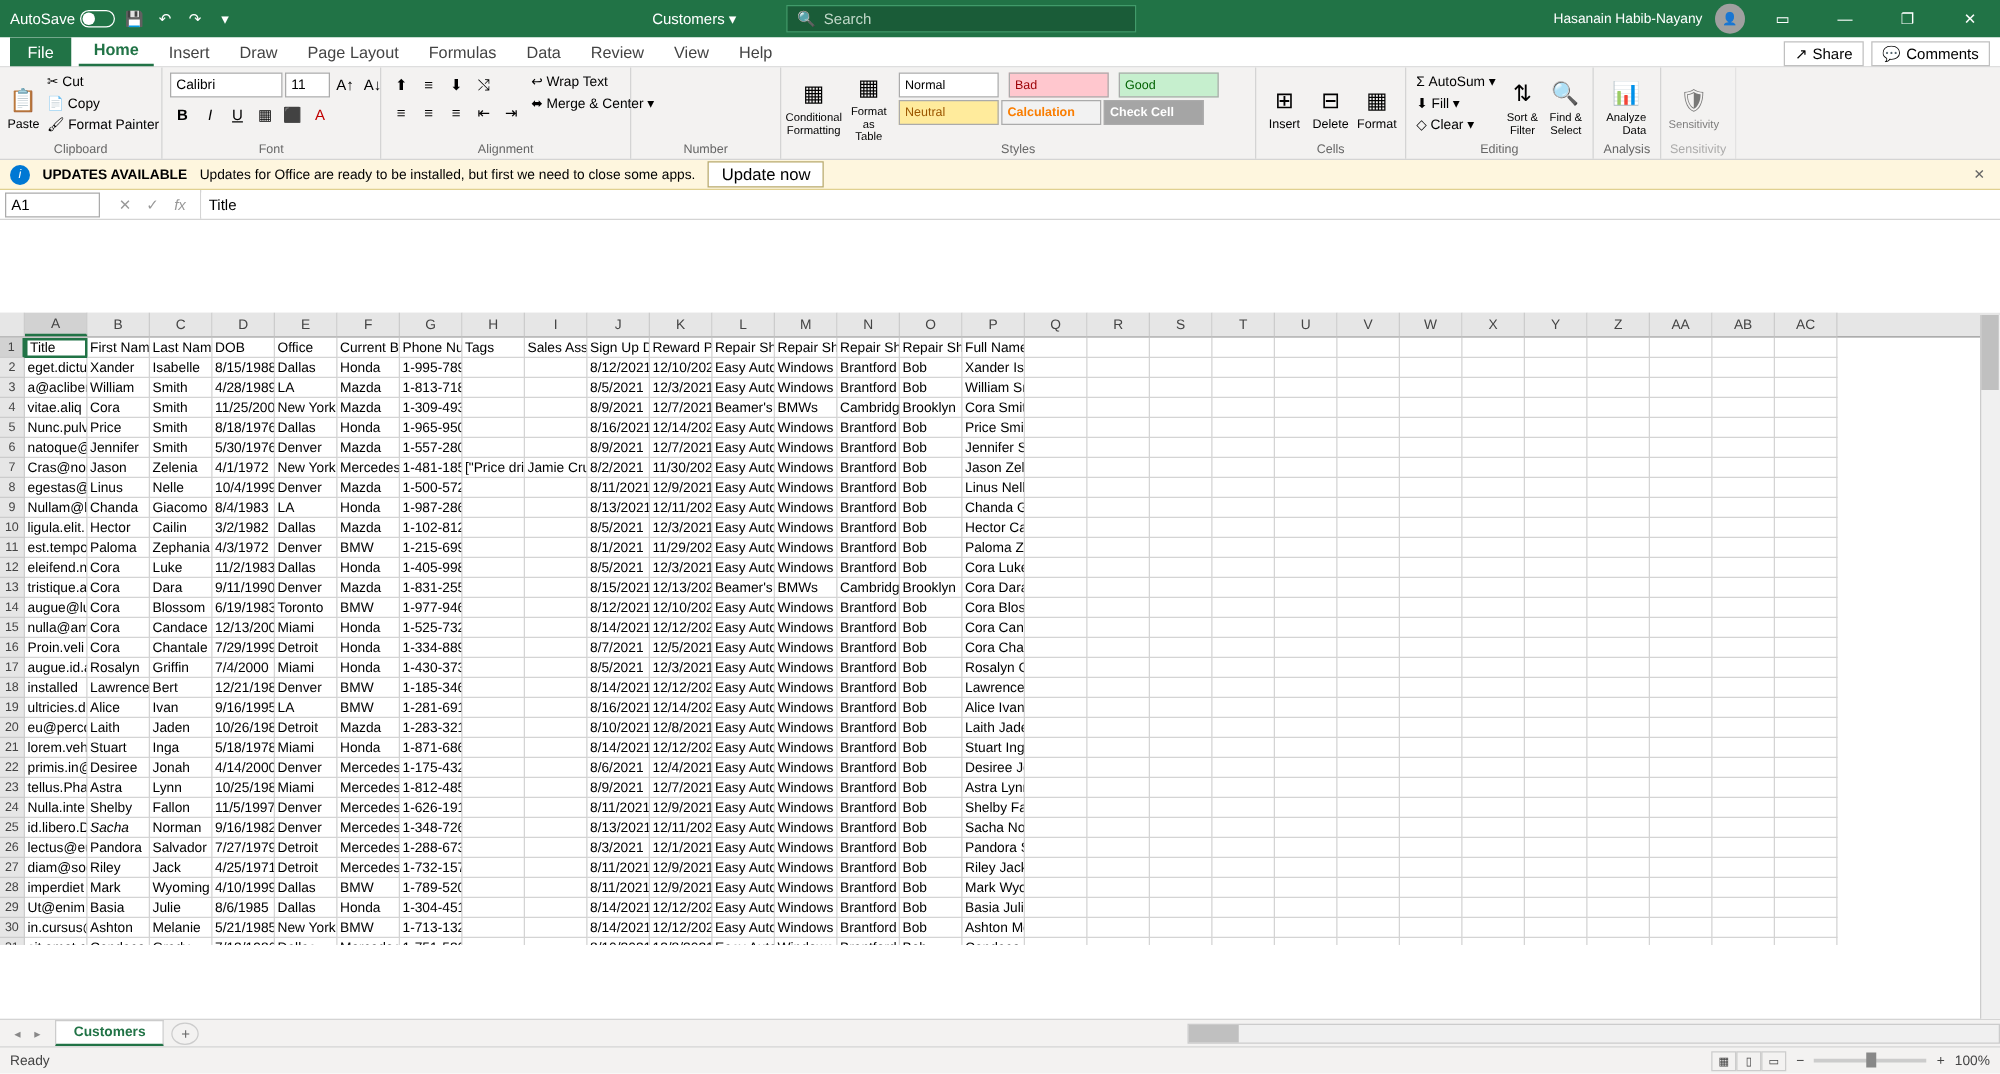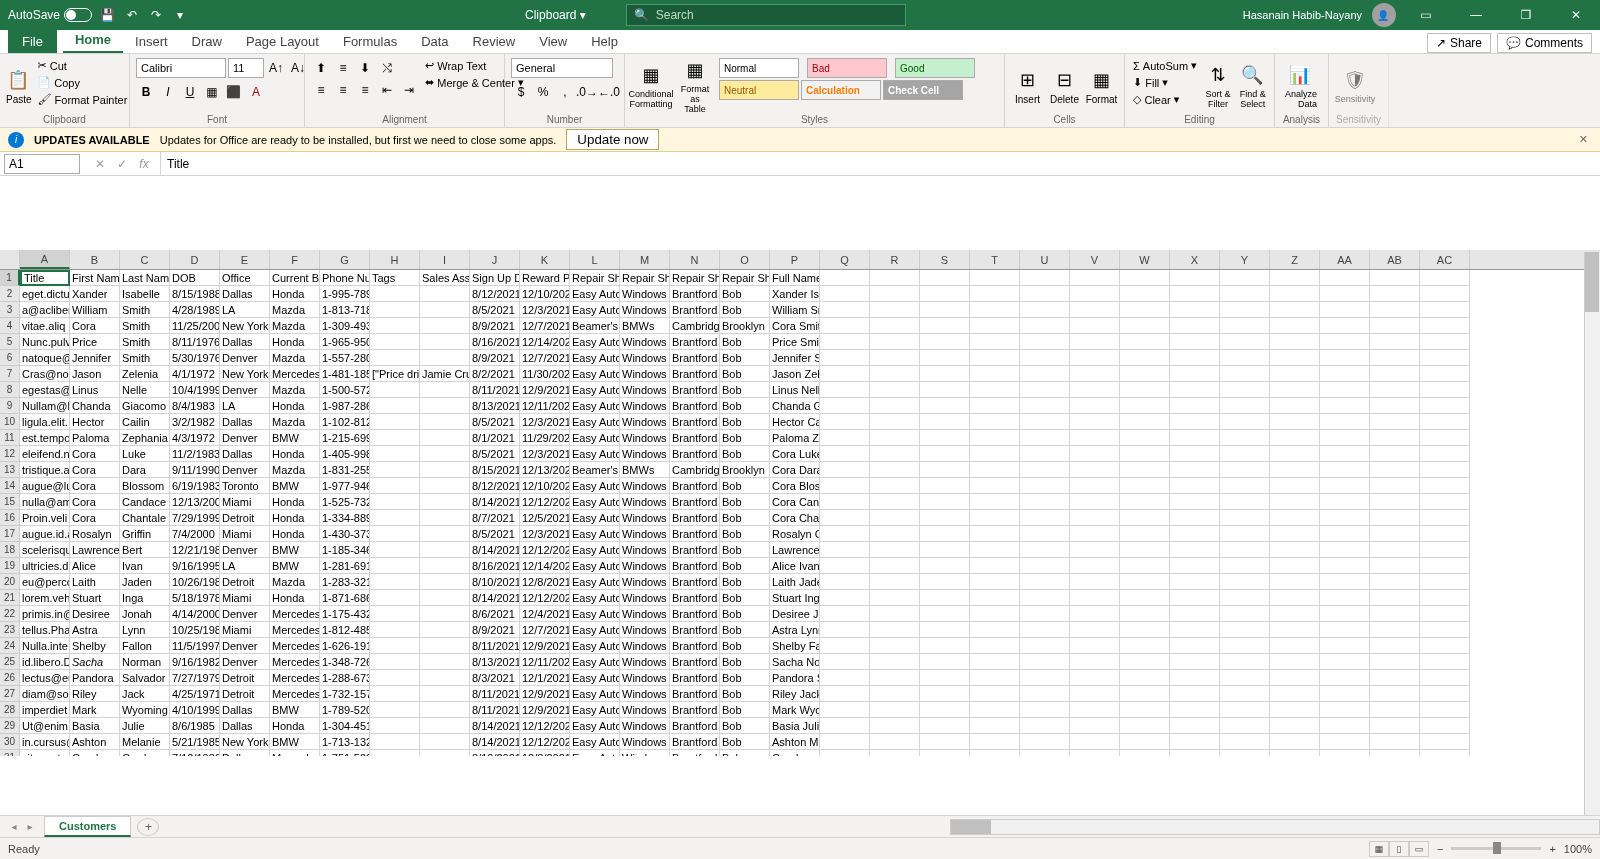--- a/index.html
+++ b/index.html
@@ -106,21 +106,21 @@
     <div class="autosave">
       <span>AutoSave</span>
       <div class="autosave-toggle"></div>
     </div>
     <div class="qat-icon">💾</div>
     <div class="qat-icon">↶</div>
     <div class="qat-icon">↷</div>
     <div class="qat-icon">▾</div>
   </div>
   <div class="titlebar-center">
-    <span>Clipboard ▾</span>
+    <span>Customers ▾</span>
     <div class="search-box">
       <span>🔍</span>
       <span>Search</span>
     </div>
   </div>
   <div class="titlebar-right">
     <span class="user-name">Hasanain Habib-Nayany</span>
     <div class="avatar">👤</div>
     <div class="win-btn">▭</div>
     <div class="win-btn">—</div>
@@ -204,30 +204,20 @@
         </div>
       </div>
       <div class="ribbon-col">
         <div class="ribbon-item">↩ <span>Wrap Text</span></div>
         <div class="ribbon-item">⬌ <span>Merge &amp; Center</span> ▾</div>
       </div>
     </div>
     <div class="ribbon-group-label">Alignment</div>
   </div>
   <div class="ribbon-group" style="width:120px">
-    <div class="ribbon-group-body" style="flex-direction:column;gap:4px">
-      <input class="num-format" value="General" style="">
-      <div class="ribbon-row">
-        <div class="sq-btn">$</div>
-        <div class="sq-btn">%</div>
-        <div class="sq-btn">,</div>
-        <div class="sq-btn">.0→</div>
-        <div class="sq-btn">←.0</div>
-      </div>
-    </div>
     <div class="ribbon-group-label">Number</div>
   </div>
   <div class="ribbon-group" style="width:380px">
     <div class="ribbon-group-body">
       <div class="ribbon-big-btn">
           <div class="icon">▦</div>
           <span style="white-space:pre-line;text-align:center;font-size:9px">Conditional
 Formatting</span>
         </div>
       <div class="ribbon-big-btn">
@@ -490,21 +480,21 @@
         <div class="cell" style="width: 50px;"></div>
         <div class="cell" style="width: 50px;"></div>
         <div class="cell" style="width: 50px;"></div>
         <div class="cell" style="width: 50px;"></div>
       </div>
       <div class="row">
         <div class="row-h">5</div>
         <div class="cell" style="width: 50px;">Nunc.pulv</div>
         <div class="cell" style="width: 50px;">Price</div>
         <div class="cell" style="width: 50px;">Smith</div>
-        <div class="cell" style="width: 50px;">8/11/1976</div>
+        <div class="cell" style="width: 50px;">8/18/1976</div>
         <div class="cell" style="width: 50px;">Dallas</div>
         <div class="cell" style="width: 50px;">Honda</div>
         <div class="cell" style="width: 50px;">1-965-950-6669</div>
         <div class="cell" style="width: 50px;"></div>
         <div class="cell" style="width: 50px;"></div>
         <div class="cell" style="width: 50px;">8/16/2021</div>
         <div class="cell" style="width: 50px;">12/14/202</div>
         <div class="cell" style="width: 50px;">Easy Auto</div>
         <div class="cell" style="width: 50px;">Windows</div>
         <div class="cell" style="width: 50px;">Brantford</div>
@@ -903,21 +893,21 @@
         <div class="cell" style="width: 50px;"></div>
         <div class="cell" style="width: 50px;"></div>
         <div class="cell" style="width: 50px;"></div>
         <div class="cell" style="width: 50px;"></div>
         <div class="cell" style="width: 50px;"></div>
         <div class="cell" style="width: 50px;"></div>
         <div class="cell" style="width: 50px;"></div>
       </div>
       <div class="row">
         <div class="row-h">18</div>
-        <div class="cell" style="width: 50px;">scelerisqu</div>
+        <div class="cell" style="width: 50px;">installed</div>
         <div class="cell" style="width: 50px;">Lawrence</div>
         <div class="cell" style="width: 50px;">Bert</div>
         <div class="cell" style="width: 50px;">12/21/198</div>
         <div class="cell" style="width: 50px;">Denver</div>
         <div class="cell" style="width: 50px;">BMW</div>
         <div class="cell" style="width: 50px;">1-185-346-8069</div>
         <div class="cell" style="width: 50px;"></div>
         <div class="cell" style="width: 50px;"></div>
         <div class="cell" style="width: 50px;">8/14/2021</div>
         <div class="cell" style="width: 50px;">12/12/202</div>

